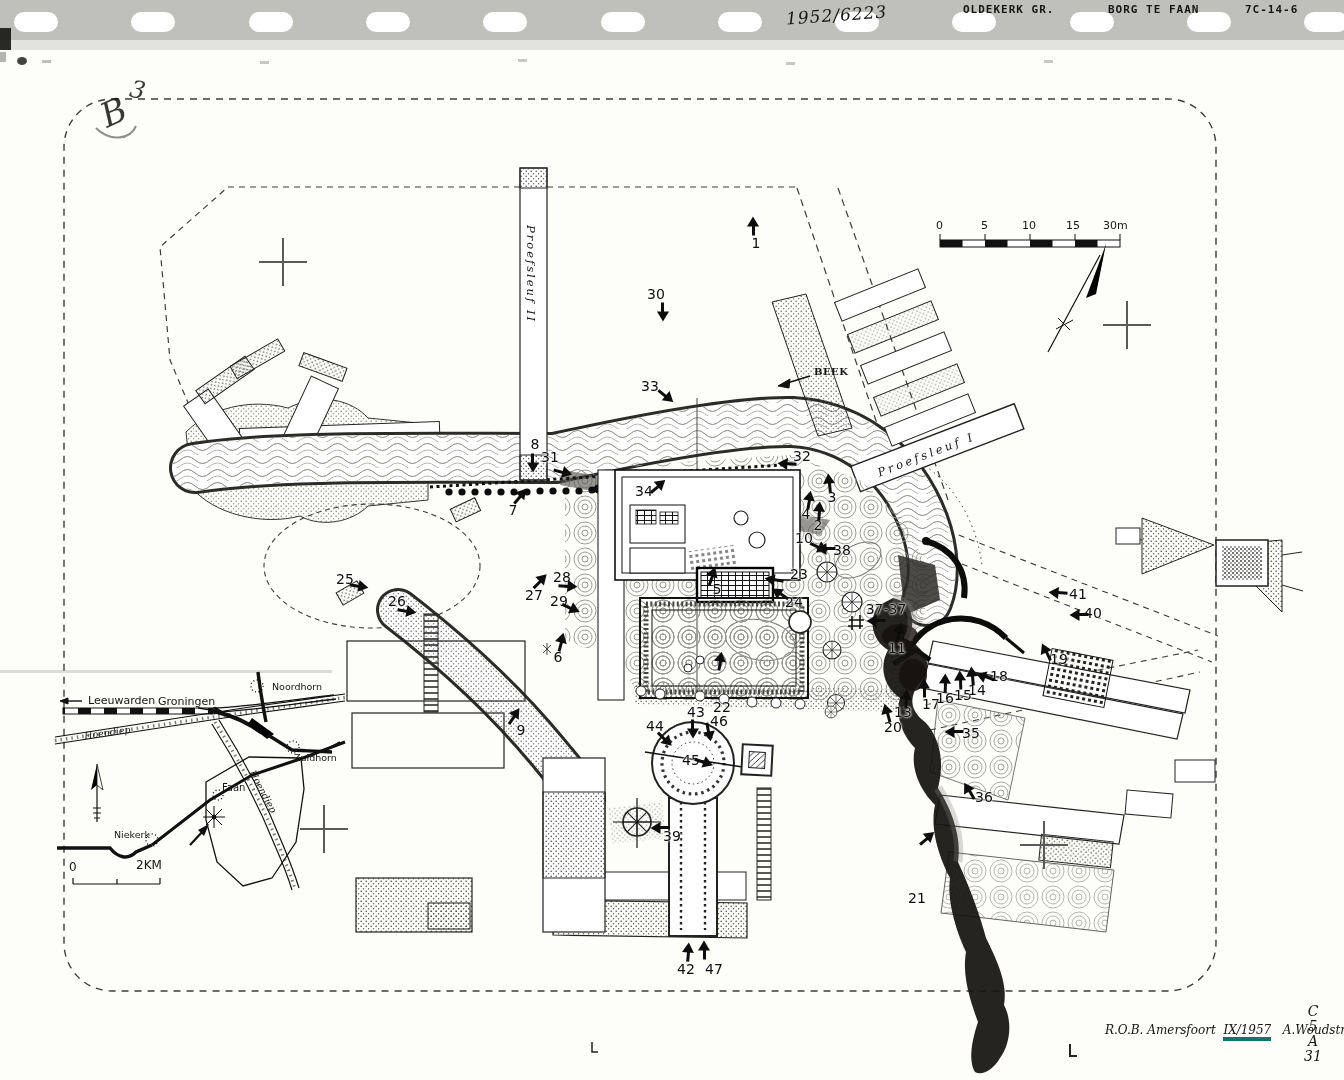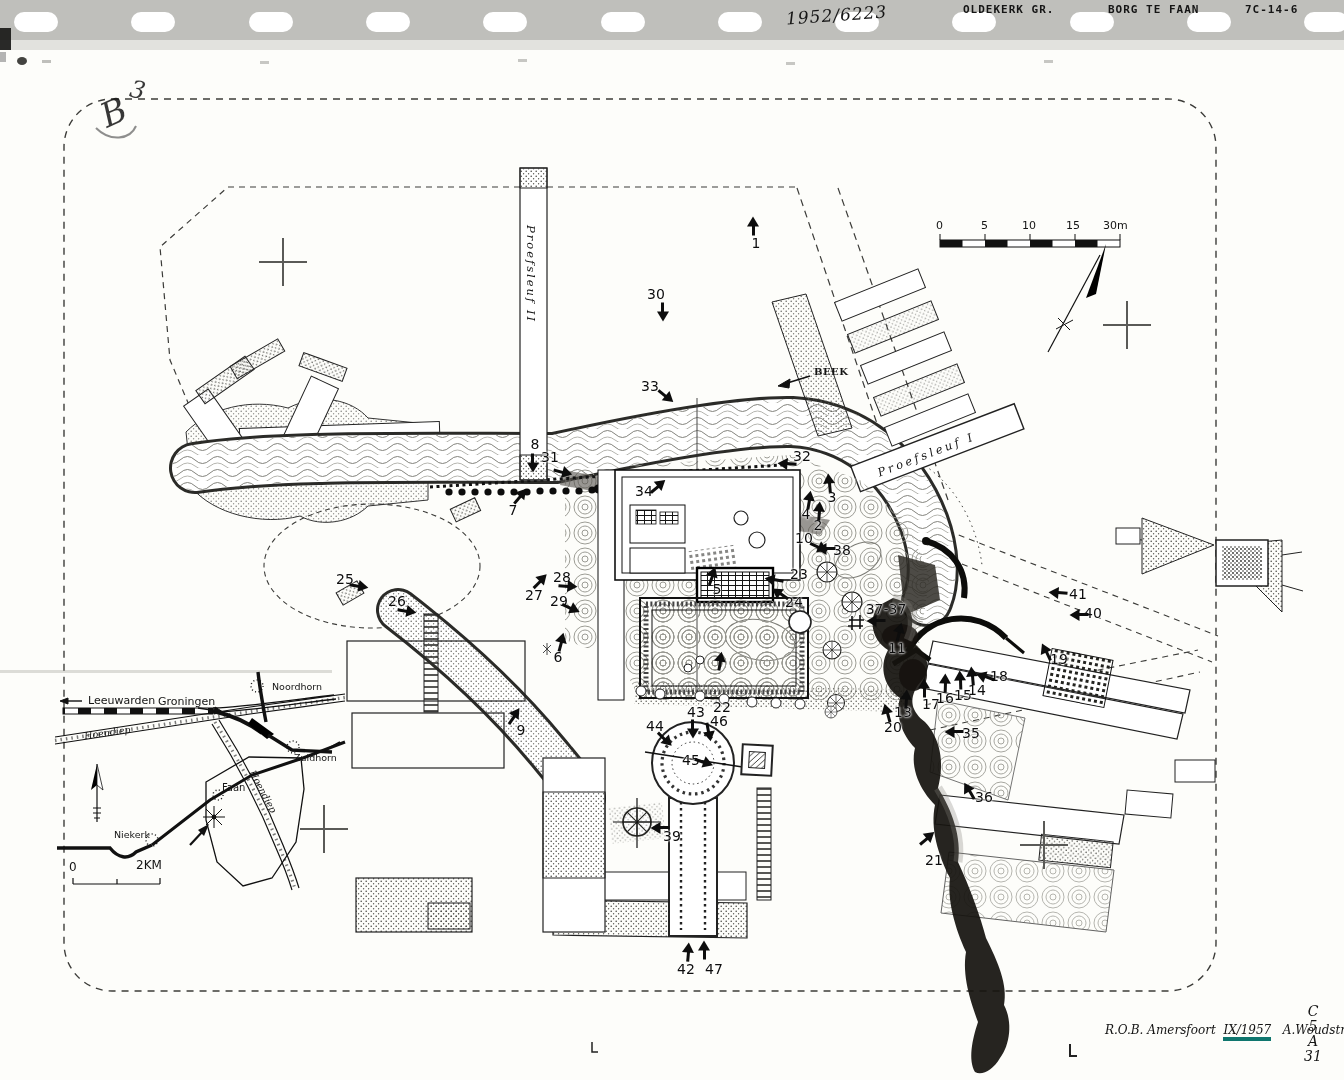--- a/index.html
+++ b/index.html
@@ -536,21 +536,21 @@
       <span class="mlabel" style="left: 1059px; top: 659px;">19</span>
       <span class="marrow" style="left: 1046px; top: 652px; transform: translate(-50%, -50%) rotate(-115deg);"></span>
       <span class="mlabel" style="left: 1078px; top: 594px; text-align: right;">41</span>
       <span class="marrow" style="left: 1058px; top: 593px; transform: translate(-50%, -50%) rotate(185deg);"></span>
       <span class="mlabel" style="left: 1093px; top: 613px;">40</span>
       <span class="marrow" style="left: 1079px; top: 615px; transform: translate(-50%, -50%) rotate(180deg);"></span>
       <span class="mlabel" style="left: 971px; top: 733px;">35</span>
       <span class="marrow" style="left: 954px; top: 732px; transform: translate(-50%, -50%) rotate(180deg);"></span>
       <span class="mlabel" style="left: 984px; top: 797px;">36</span>
       <span class="marrow" style="left: 969px; top: 791px; transform: translate(-50%, -50%) rotate(-120deg);"></span>
-      <span class="mlabel" style="left: 917px; top: 860px; margin-left: 17px;">21</span>
+      <span class="mlabel" style="left: 917px; top: 898px;">21</span>
       <span class="marrow" style="left: 927px; top: 838px; transform: translate(-50%, -50%) rotate(-40deg);"></span>
       <span class="mlabel" style="left: 655px; top: 726px;">44</span>
       <span class="marrow" style="left: 665px; top: 739px; transform: translate(-50%, -50%) rotate(45deg);"></span>
       <span class="mlabel" style="left: 696px; top: 712px;">43</span>
       <span class="marrow" style="left: 693px; top: 729px; transform: translate(-50%, -50%) rotate(90deg);"></span>
       <span class="mlabel" style="left: 719px; top: 721px;">46</span>
       <span class="marrow" style="left: 709px; top: 732px; transform: translate(-50%, -50%) rotate(80deg);"></span>
       <span class="mlabel" style="left: 691px; top: 760px;">45</span>
       <span class="marrow" style="left: 704px; top: 762px; transform: translate(-50%, -50%) rotate(20deg);"></span>
       <span class="mlabel" style="left: 672px; top: 836px;">39</span>

